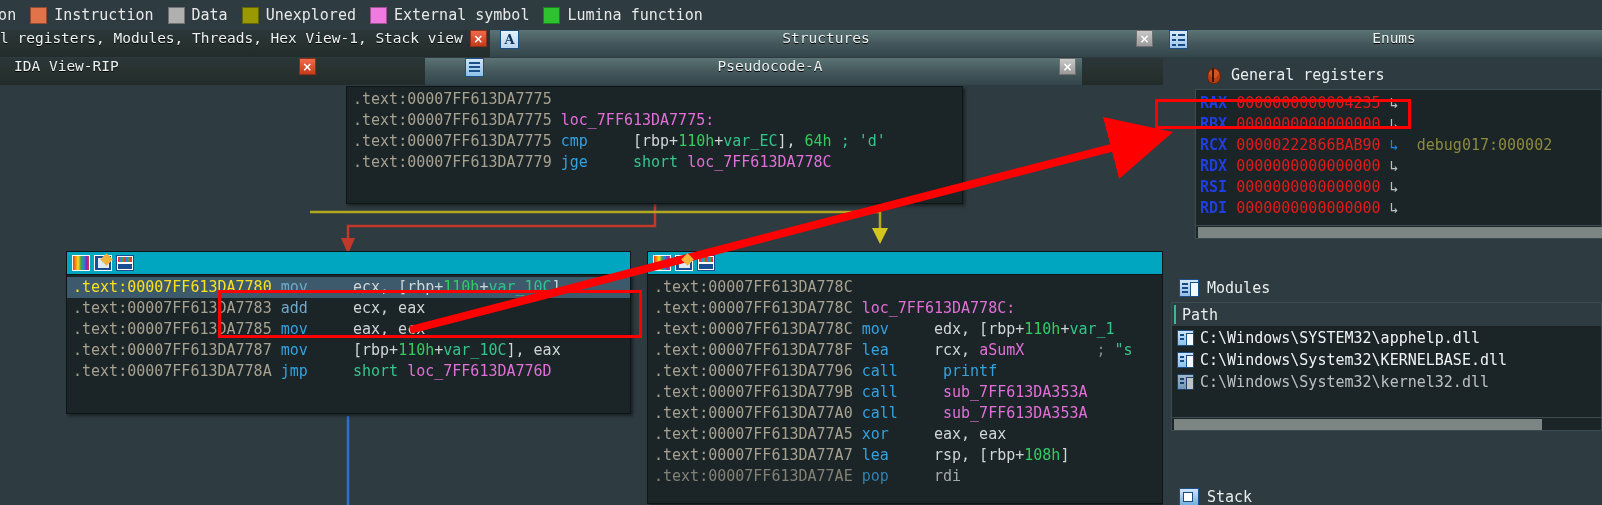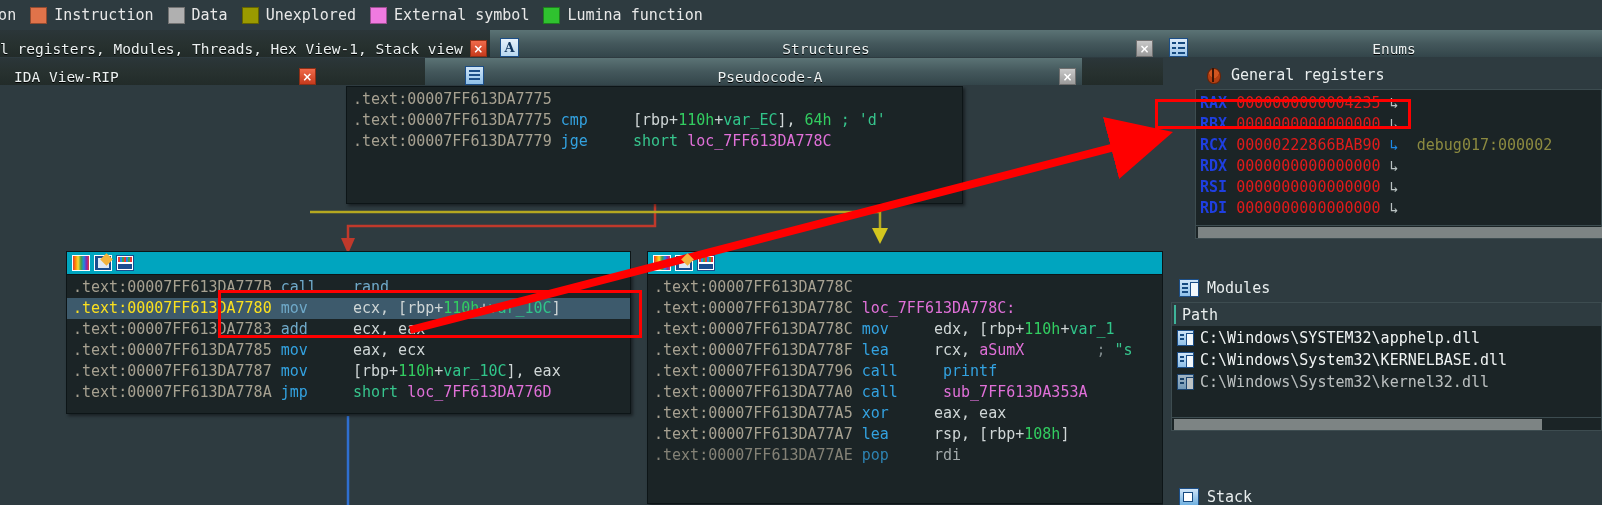--- a/index.html
+++ b/index.html
@@ -24,21 +24,21 @@
   .legend-first { margin-left: -38px; }
 
   
   .tabbar {
     position: absolute; left: 0; height: 27px; width: 1602px;
     display: flex; align-items: stretch;
   }
   .tabbar.row1 { top: 30px; }
   .tabbar.row2 { top: 58px; }
   .tab {
-    position: relative; display: flex; align-items: flex-end;
+    position: relative; display: flex; align-items: flex-start;
     height: 27px; font-family: "DejaVu Sans Mono", monospace;
     font-size: 14.5px; color: #ecf2f2; padding: 0 6px;
   }
   .tab.active {
     background: linear-gradient(to bottom, #2b3639 0%, #27312f 55%, #222b29 100%);
   }
   .tab.inactive {
     background: linear-gradient(to bottom, #5b7375 0%, #44585c 50%, #33454a 100%);
     flex: 1; justify-content: center;
   }
@@ -298,53 +298,54 @@
       <path d="M 720 118 L 720 133 L 580 133" stroke="#b5a820" stroke-width="2.5" fill="none" opacity="0"></path>
       <path d="M 310 126 L 880 126 L 880 145" stroke="#b5a820" stroke-width="2.5" fill="none"></path>
       <polygon points="880,158 872,142 888,142" fill="#d4c61e"></polygon>
 
       <path d="M 348 330 L 348 419" stroke="#2f6fd0" stroke-width="2.5" fill="none"></path>
     </svg>
 
     <div class="node" style="left:346px; top:0px; width:617px;">
       <div class="node-body" style="height:118px;">
         <div class="asm-line"><span class="c-addr">.text:00007FF613DA7775</span></div>
+        <div class="asm-line"><span class="c-addr">.text:00007FF613DA7775</span><span> </span><span class="c-label">loc_7FF613DA7775:</span></div>
         <div class="asm-line"><span class="c-addr">.text:00007FF613DA7775</span><span> </span><span class="c-mn">cmp</span><span>     </span><span class="c-reg">[rbp+</span><span class="c-num">110h</span><span class="c-reg">+</span><span class="c-var">var_EC</span><span class="c-reg">], </span><span class="c-num">64h</span><span class="c-cmt"> ; 'd'</span></div>
         <div class="asm-line"><span class="c-addr">.text:00007FF613DA7779</span><span> </span><span class="c-mn">jge</span><span>     </span><span class="c-str">short </span><span class="c-loc">loc_7FF613DA778C</span></div>
       </div>
     </div>
 
     <div class="node" style="left:66px; top:165px; width:565px;">
       <div class="node-header">
         <span class="hdr-icon hdr-rainbow"></span>
         <span class="hdr-icon hdr-pencil"></span>
         <span class="hdr-icon hdr-chart"></span>
       </div>
       <div class="node-body" style="height:140px;">
-        <div class="asm-line"><span class="c-addr">.text:00007FF613DA777B</span><span> </span><span class="c-mn-hl">call</span><span>    </span><span class="c-mn-hl">rand</span></div>
         <div class="asm-line cur"><span class="c-addr-hl">.text:00007FF613DA7780</span><span> </span><span class="c-mn-hl">mov</span><span>     </span><span class="c-reg">ecx, [rbp+</span><span class="c-num">110h</span><span class="c-reg">+</span><span class="c-var">var_10C</span><span class="c-reg">]</span></div>
         <div class="asm-line"><span class="c-addr">.text:00007FF613DA7783</span><span> </span><span class="c-mn-hl">add</span><span>     </span><span class="c-reg">ecx, eax</span></div>
         <div class="asm-line"><span class="c-addr">.text:00007FF613DA7785</span><span> </span><span class="c-mn">mov</span><span>     </span><span class="c-reg">eax, ecx</span></div>
         <div class="asm-line"><span class="c-addr">.text:00007FF613DA7787</span><span> </span><span class="c-mn">mov</span><span>     </span><span class="c-reg">[rbp+</span><span class="c-num">110h</span><span class="c-reg">+</span><span class="c-var">var_10C</span><span class="c-reg">], eax</span></div>
         <div class="asm-line"><span class="c-addr">.text:00007FF613DA778A</span><span> </span><span class="c-mn">jmp</span><span>     </span><span class="c-str">short </span><span class="c-loc">loc_7FF613DA776D</span></div>
       </div>
     </div>
 
     <div class="node" style="left:647px; top:165px; width:516px;">
       <div class="node-header">
         <span class="hdr-icon hdr-rainbow"></span>
         <span class="hdr-icon hdr-pencil"></span>
         <span class="hdr-icon hdr-chart"></span>
       </div>
       <div class="node-body" style="height:230px;">
         <div class="asm-line"><span class="c-addr">.text:00007FF613DA778C</span></div>
         <div class="asm-line"><span class="c-addr">.text:00007FF613DA778C</span><span> </span><span class="c-label">loc_7FF613DA778C:</span></div>
         <div class="asm-line"><span class="c-addr">.text:00007FF613DA778C</span><span> </span><span class="c-mn">mov</span><span>     </span><span class="c-reg">edx, [rbp+</span><span class="c-num">110h</span><span class="c-reg">+</span><span class="c-var">var_1</span></div>
         <div class="asm-line"><span class="c-addr">.text:00007FF613DA778F</span><span> </span><span class="c-mn">lea</span><span>     </span><span class="c-reg">rcx, </span><span class="c-label">aSumX</span><span class="c-dim">        ; </span><span class="c-cmt">"s</span></div>
         <div class="asm-line"><span class="c-addr">.text:00007FF613DA7796</span><span> </span><span class="c-mn">call</span><span>     </span><span class="c-func">printf</span></div>
+        <div class="asm-line"><span class="c-addr">.text:00007FF613DA779B</span><span> </span><span class="c-mn">call</span><span>     </span><span class="c-sub">sub_7FF613DA353A</span></div>
         <div class="asm-line"><span class="c-addr">.text:00007FF613DA77A0</span><span> </span><span class="c-mn">call</span><span>     </span><span class="c-sub">sub_7FF613DA353A</span></div>
         <div class="asm-line"><span class="c-addr">.text:00007FF613DA77A5</span><span> </span><span class="c-mn">xor</span><span>     </span><span class="c-reg">eax, eax</span></div>
         <div class="asm-line"><span class="c-addr">.text:00007FF613DA77A7</span><span> </span><span class="c-mn">lea</span><span>     </span><span class="c-reg">rsp, [rbp+</span><span class="c-num">108h</span><span class="c-reg">]</span></div>
         <div class="asm-line" style="opacity:.75"><span class="c-addr">.text:00007FF613DA77AE</span><span> </span><span class="c-mn">pop</span><span>     </span><span class="c-reg">rdi</span></div>
       </div>
     </div>
   </div>
 
   <div class="dock">
 

